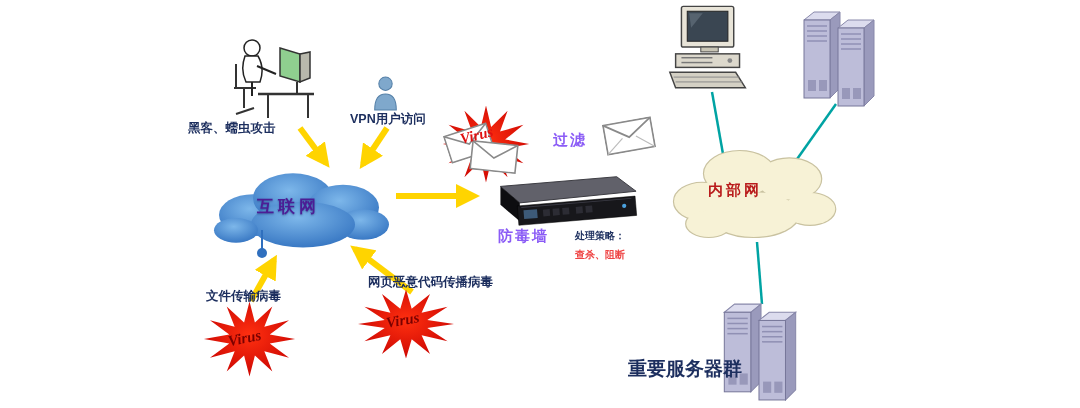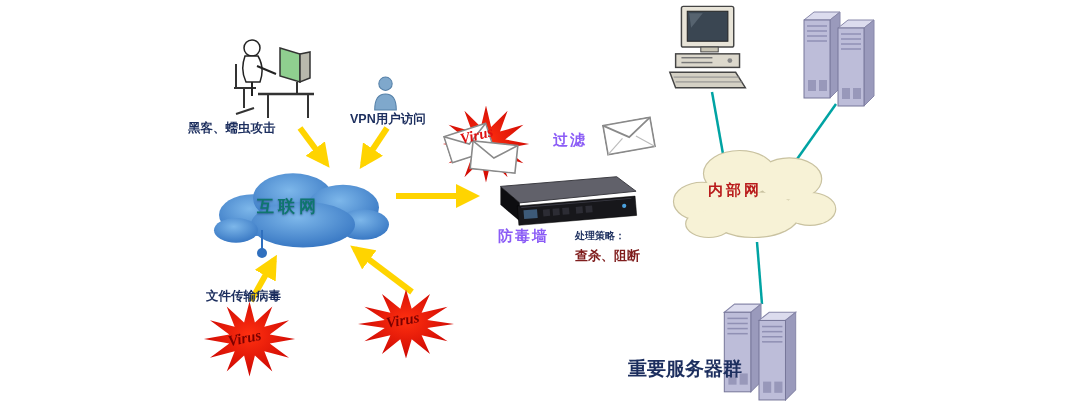--- a/index.html
+++ b/index.html
@@ -8,23 +8,23 @@
     background:#ffffff;
     font-family:"Liberation Sans", sans-serif;
     position:relative; overflow:hidden;
   }
   .stage { position:absolute; left:0; top:0; width:1080px; height:408px; }
   .abs { position:absolute; }
   .abs svg { display:block; width:100%; height:100%; }
   .lbl { position:absolute; font-weight:bold; white-space:nowrap; line-height:1.15; }
   .lbl-navy  { color:#1c2e5e; font-size:12.5px; }
   .lbl-red   { color:#8b5cf6; font-size:15px; letter-spacing:2px; }
-  .lbl-teal  { color:#7f1d1d; font-size:13px; }
+  .lbl-teal  { color:#ef4444; font-size:10px; }
   .lbl-maroon{ color:#b91c1c; font-size:15px; letter-spacing:3px; }
-  .lbl-white { color:#0f766e; font-size:17px; letter-spacing:4px; text-shadow:0 1px 2px rgba(0,0,60,.35); }
+  .lbl-white { color:#4c1d95; font-size:17px; letter-spacing:4px; text-shadow:0 1px 2px rgba(0,0,60,.35); }
   .virus-text {
     position:absolute;
     font-family:"Liberation Serif", serif;
     font-style:italic; font-weight:bold;
     font-size:15px; color:#7a0000;
     white-space:nowrap;
   }
   .virus-text.bright { color:#e01010; }
 </style>
 </head>
@@ -251,20 +251,21 @@
           <radialGradient id="gb2" cx="50%" cy="45%" r="65%">
         <stop offset="0%" stop-color="#ff3010"></stop>
             <stop offset="100%" stop-color="#c40000"></stop>
       </radialGradient>
         </defs>
       <polygon fill="url(#gb2)" points="98,50 71.3,55.7 91.6,74 65.6,65.6 74,91.6 55.7,71.3 50,98 44.3,71.3 26,91.6 34.4,65.6 8.4,74 28.7,55.7 2,50 28.7,44.3 8.4,26 34.4,34.4 26,8.4 44.3,28.7 50,2 55.7,28.7 74,8.4 65.6,34.4 91.6,26 71.3,44.3"></polygon>
     </svg>
   </div>
   <span class="virus-text" style="left:228px;top:330px;transform:rotate(-12deg)">Virus</span>
 
+  <div class="lbl lbl-navy" style="left:368px;top:275px">网页恶意代码传播病毒</div>
   <div class="abs" style="left:356px;top:288px;width:100px;height:72px">
     <svg viewBox="0 0 100 100" preserveAspectRatio="none">
       <defs>
           <radialGradient id="gb3" cx="50%" cy="45%" r="65%">
         <stop offset="0%" stop-color="#ff3010"></stop>
             <stop offset="100%" stop-color="#c40000"></stop>
       </radialGradient>
         </defs>
       <polygon fill="url(#gb3)" points="98,50 71.3,55.7 91.6,74 65.6,65.6 74,91.6 55.7,71.3 50,98 44.3,71.3 26,91.6 34.4,65.6 8.4,74 28.7,55.7 2,50 28.7,44.3 8.4,26 34.4,34.4 26,8.4 44.3,28.7 50,2 55.7,28.7 74,8.4 65.6,34.4 91.6,26 71.3,44.3"></polygon>
     </svg>

